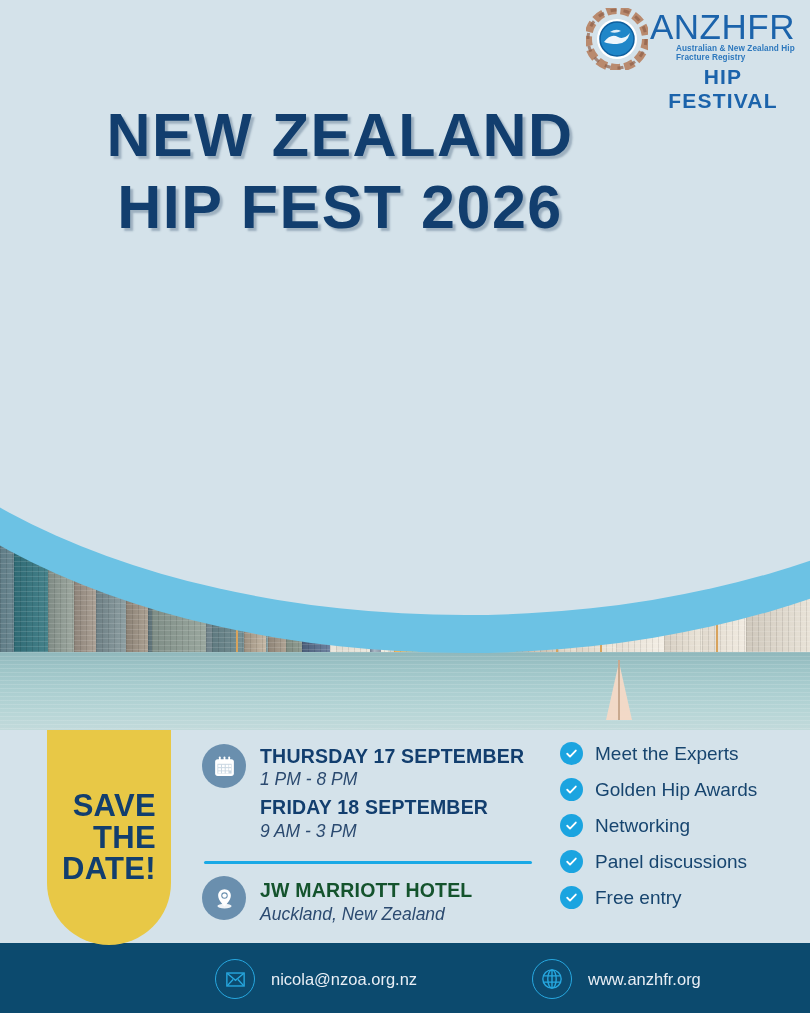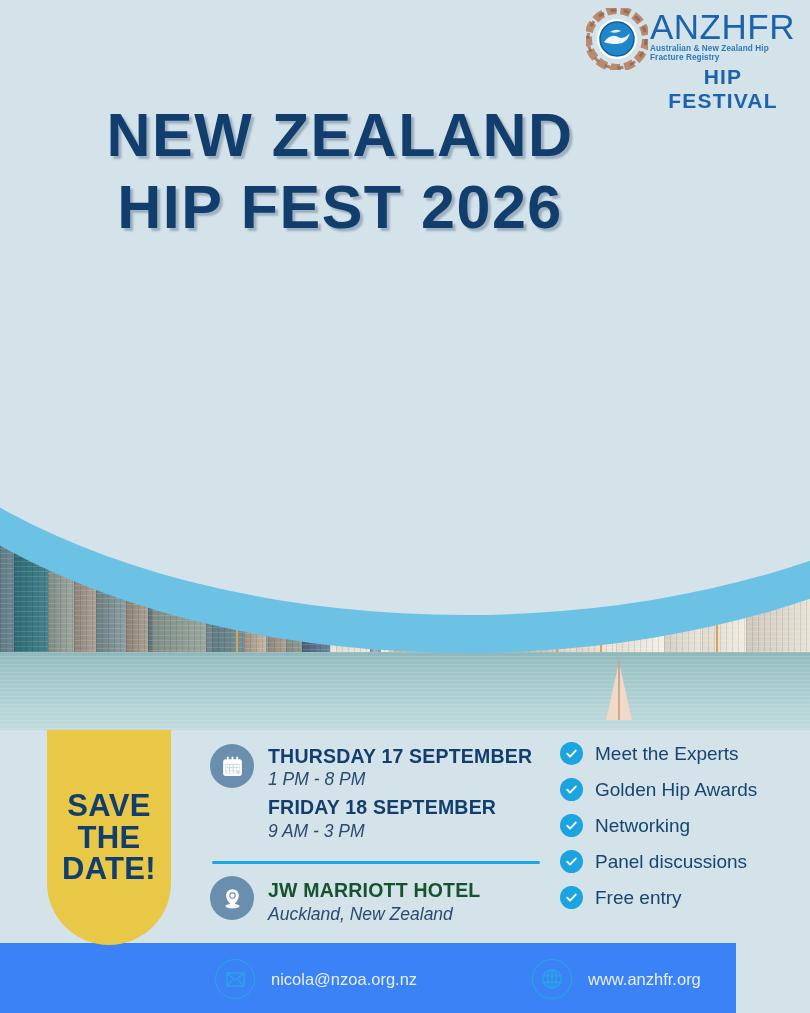--- a/index.html
+++ b/index.html
@@ -10,21 +10,21 @@
     overflow:hidden;position:relative;
   }
   .poster{position:relative;width:810px;height:1013px;overflow:hidden;background:#d4e2ea;}
 
   
   .logo{position:absolute;top:6px;right:14px;width:210px;height:80px;display:flex;align-items:flex-start;}
   .logo-mark{position:relative;width:62px;height:62px;flex:0 0 62px;margin-top:2px;}
   .logo-text{margin-left:2px;padding-top:4px;}
   .logo-title{font-size:35px;font-weight:normal;color:#1b63ab;letter-spacing:.5px;line-height:.95;
     font-family:"Liberation Sans",sans-serif;}
-  .logo-sub{font-size:8.2px;font-weight:bold;color:#2d78bd;letter-spacing:.1px;margin-top:1px;}
+  .logo-sub{font-size:8.2px;font-weight:bold;color:#2d78bd;letter-spacing:.1px;margin-top:1px;margin-left:26px;}
   .logo-fest{font-size:21px;font-weight:bold;color:#1b63ab;letter-spacing:1.2px;margin-top:3px;text-align:center;}
 
   
   .title-block{position:absolute;top:100px;left:0;width:680px;text-align:center;}
   .title-line{
     font-size:61px;font-weight:bold;color:#123e6e;letter-spacing:1.5px;line-height:1.18;
     text-shadow:3px 3px 2px rgba(90,115,140,.45);
     font-family:"Liberation Sans",sans-serif;
   }
 
@@ -103,24 +103,24 @@
 
   
   .info{position:absolute;top:730px;left:0;width:810px;height:213px;background:#d4e2ea;}
 
   .badge{
     position:absolute;left:47px;top:0px;width:124px;height:215px;
     background:#e8c846;border-radius:0 0 62px 62px;
     display:flex;align-items:center;justify-content:center;z-index:6;
   }
   .badge-text{
-    color:#123e6e;font-size:31px;font-weight:bold;line-height:1.03;text-align:center;letter-spacing:.3px;
-  }
-
-  .details{position:absolute;left:210px;top:14px;width:330px;}
+    color:#123e6e;font-size:31px;font-weight:bold;line-height:1.03;text-align:right;letter-spacing:.3px;
+  }
+
+  .details{position:absolute;left:202px;top:14px;width:330px;}
   .row{display:flex;align-items:flex-start;}
   .circ{
     width:44px;height:44px;border-radius:50%;background:#6a8fae;flex:0 0 44px;
     display:flex;align-items:center;justify-content:center;margin-right:14px;
   }
   .dates-text{padding-top:1px;}
   .d-strong{font-size:19.5px;font-weight:bold;color:#123e6e;letter-spacing:.2px;line-height:1.2;}
   .d-em{font-size:17.5px;font-style:italic;color:#2b4a70;line-height:1.3;margin-bottom:5px;}
   .divider{height:3px;background:#19a9e6;margin:14px 0 12px 2px;border-radius:2px;}
 
@@ -130,21 +130,21 @@
 
   .features{position:absolute;left:560px;top:12px;width:250px;}
   .feat{display:flex;align-items:center;margin-bottom:13px;}
   .check{
     width:23px;height:23px;border-radius:50%;background:#1ba4e0;flex:0 0 23px;margin-right:12px;
     display:flex;align-items:center;justify-content:center;
   }
   .feat-label{font-size:19px;color:#17456f;}
 
   
-  .footer{position:absolute;bottom:0;left:0;width:736px;height:70px;background:#3b82f6;z-index:4;}
+  .footer{position:absolute;bottom:0;left:0;width:810px;height:70px;background:#0c4a6e;z-index:4;}
   .f-item{position:absolute;top:16px;display:flex;align-items:center;}
   .f-email{left:215px;}
   .f-web{left:532px;}
   .f-circ{
     width:38px;height:38px;border-radius:50%;border:1.6px solid #27a8e0;flex:0 0 38px;
     display:flex;align-items:center;justify-content:center;margin-right:16px;
   }
   .f-text{font-size:16.5px;color:#e8eef5;}
 </style>
 </head>

